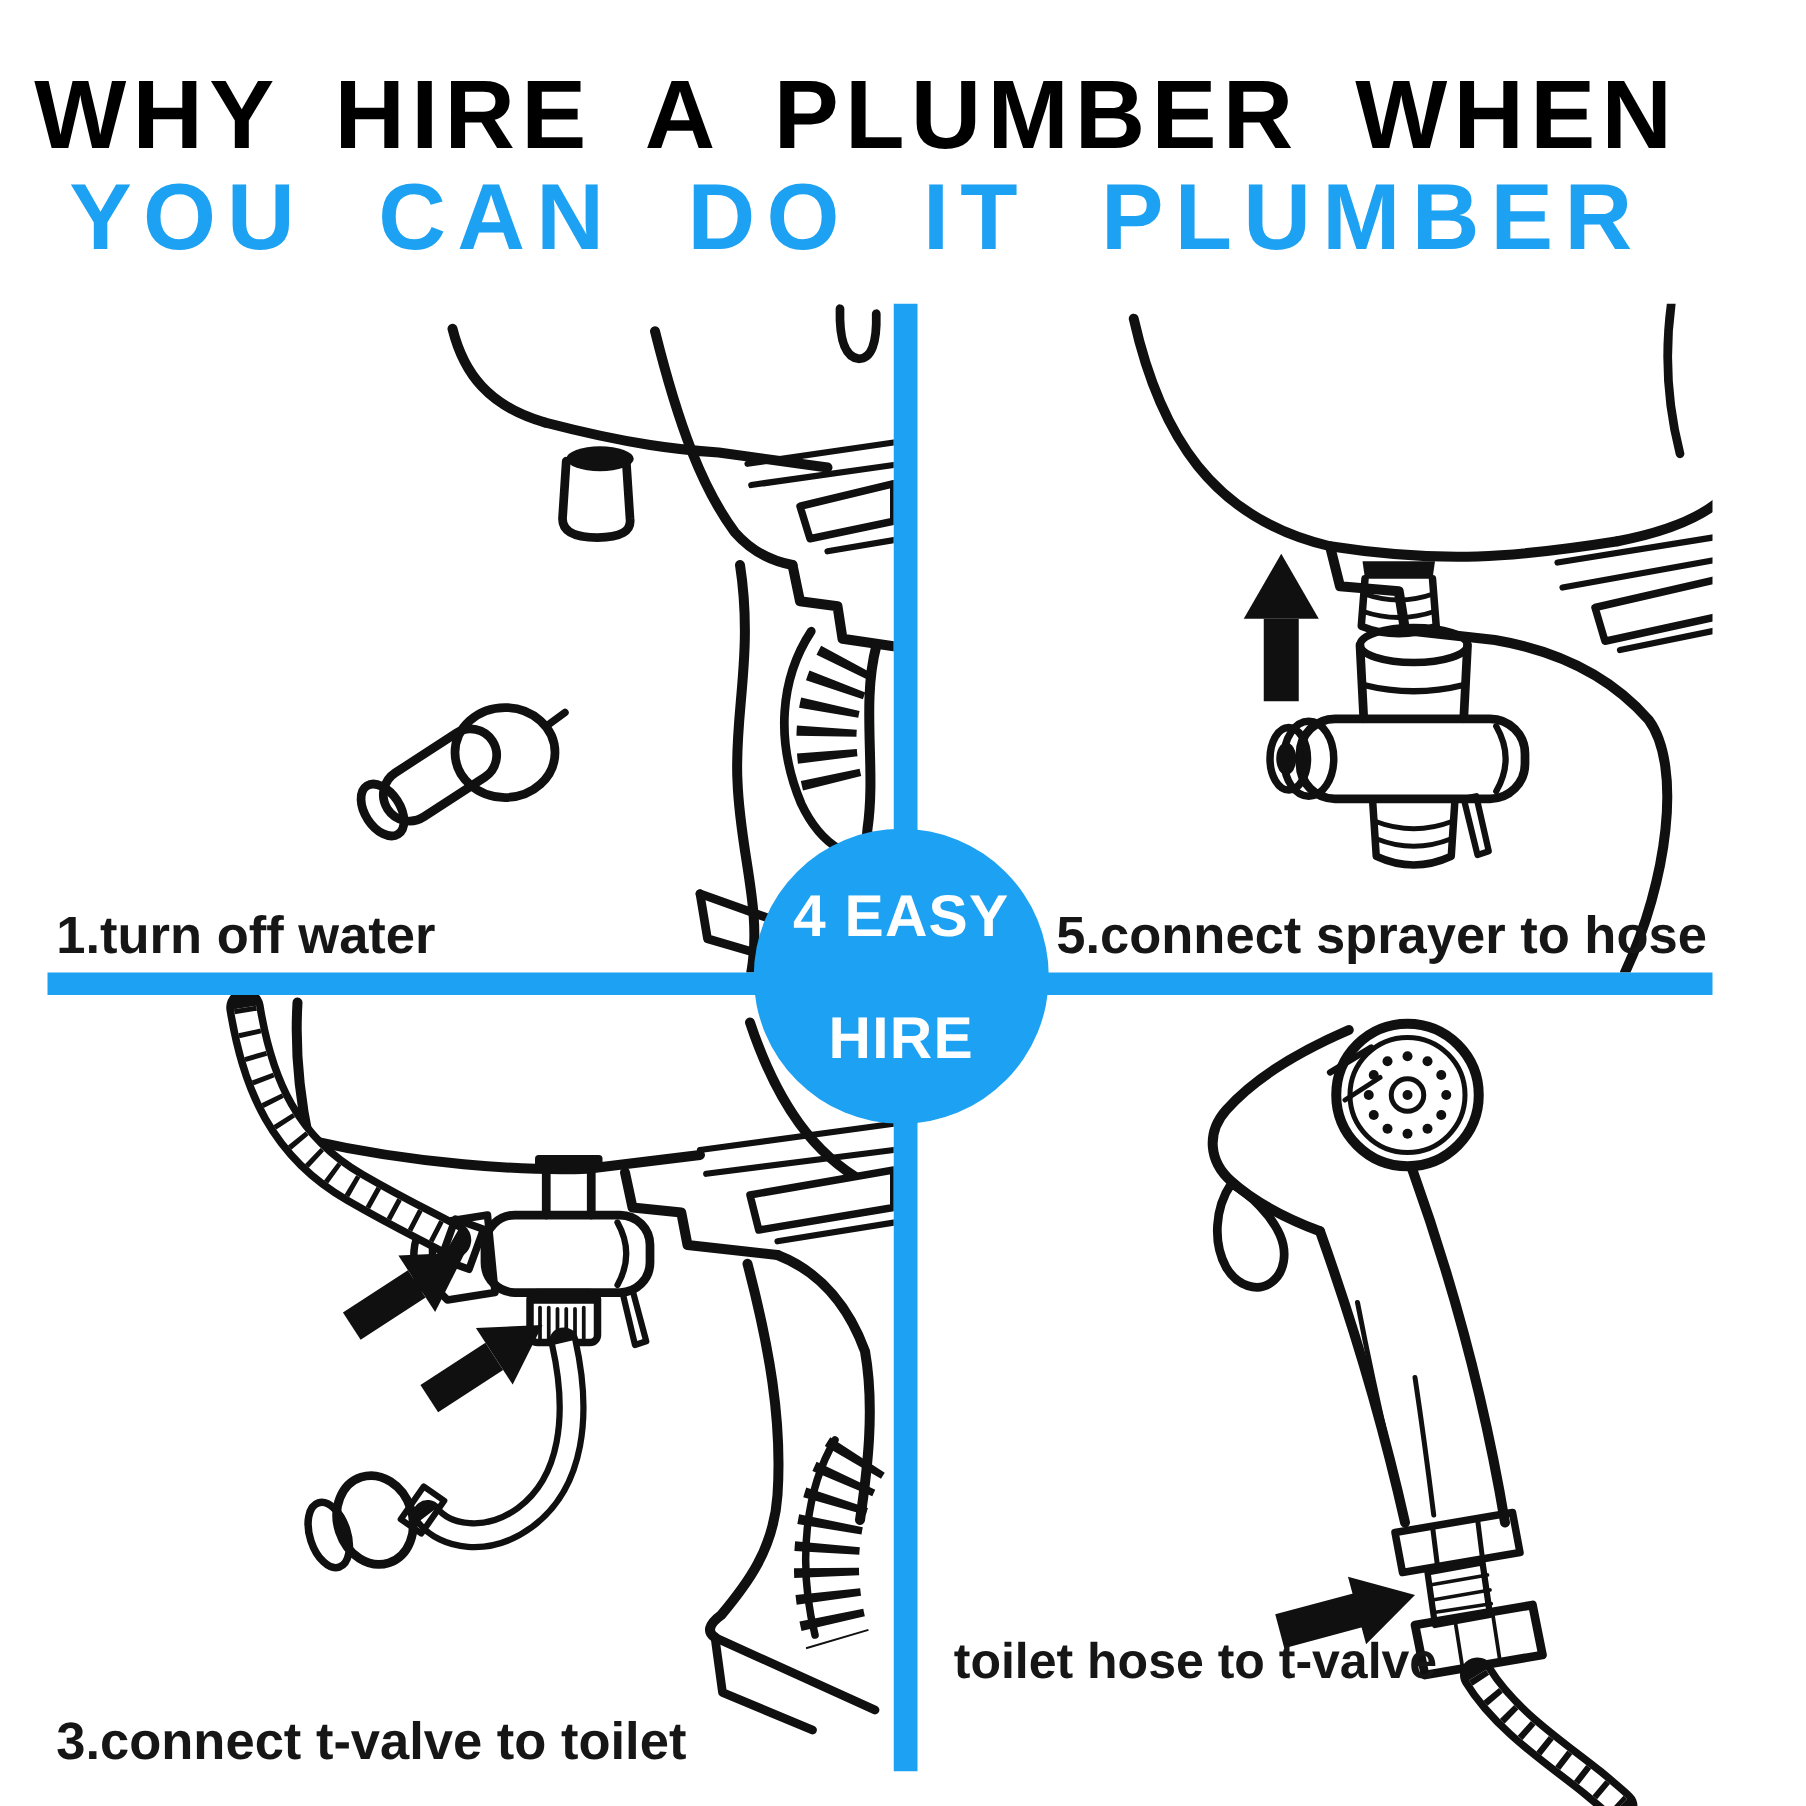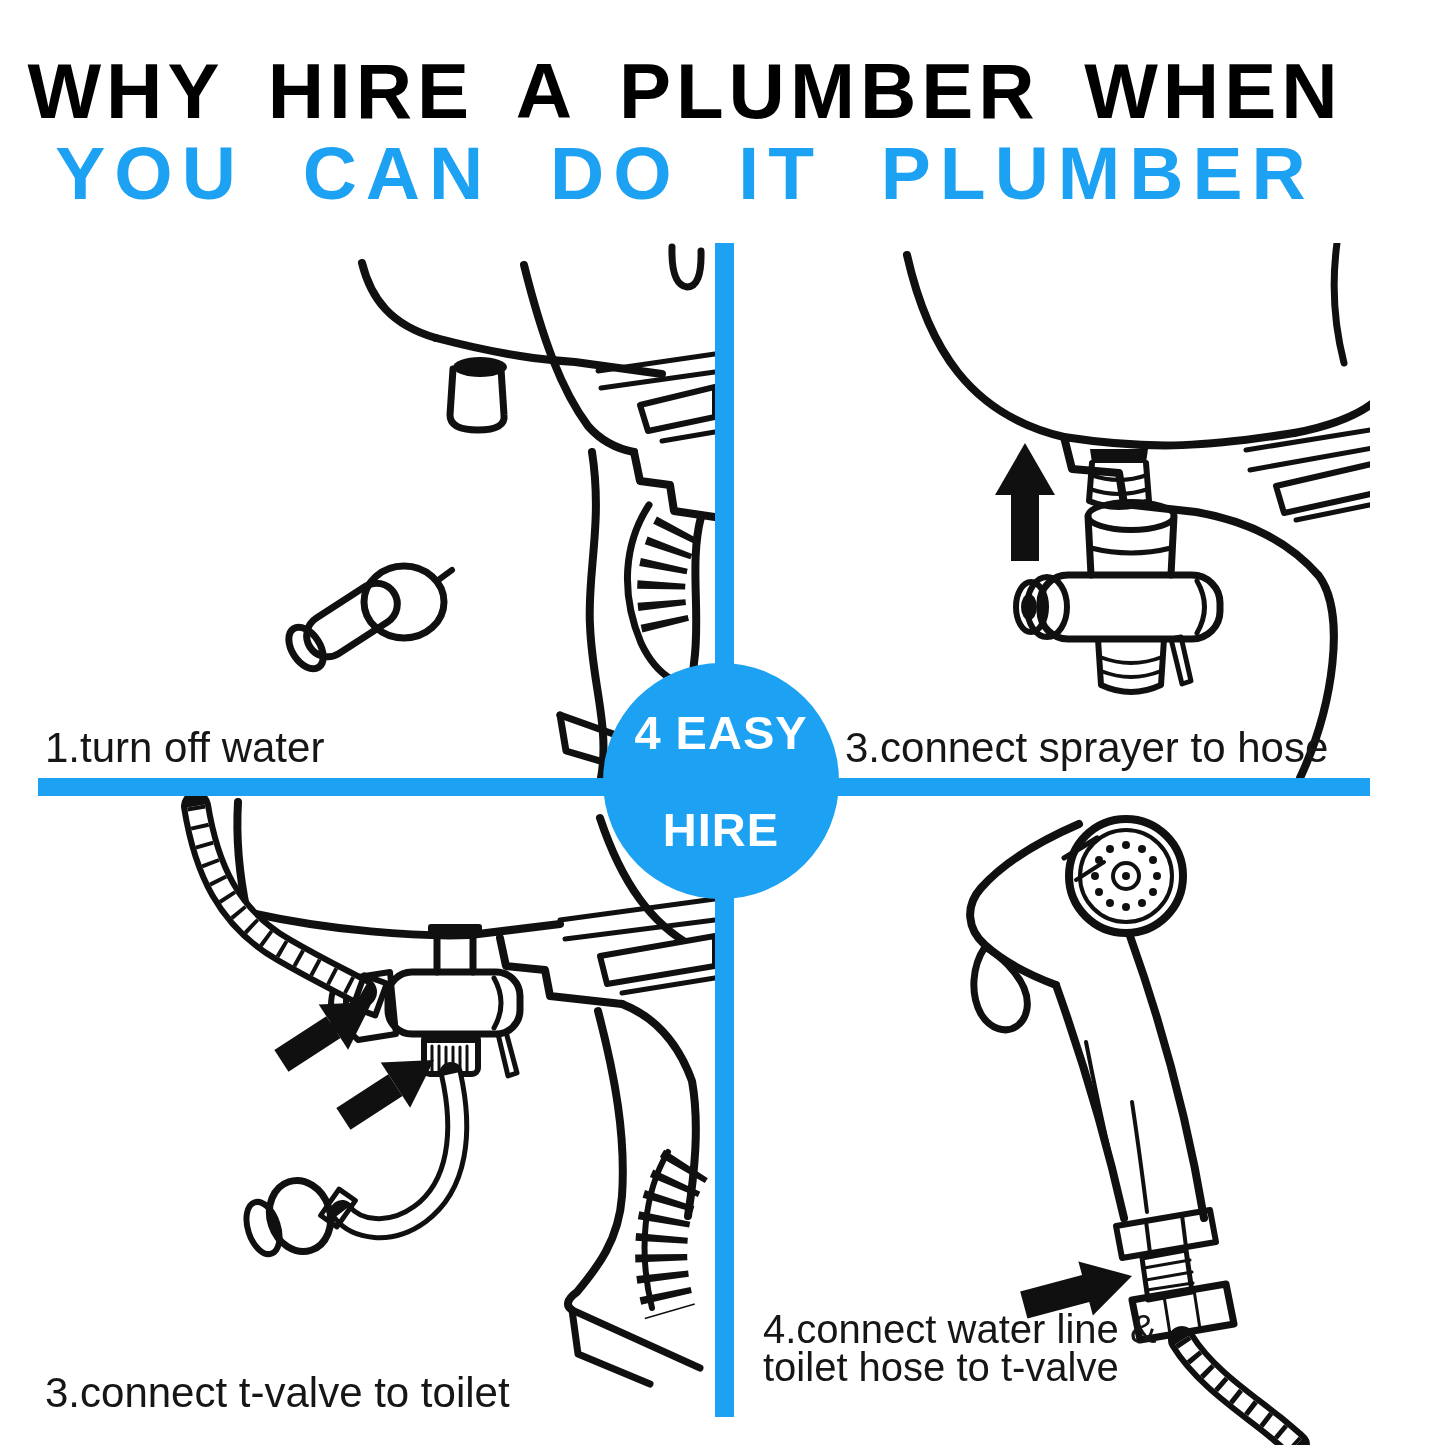--- a/index.html
+++ b/index.html
@@ -7,21 +7,21 @@
           font-family:"Liberation Sans", sans-serif;}
   .headline{position:absolute;left:0;width:100%;text-align:center;font-weight:bold;white-space:nowrap;}
   .headline.black{top:46px;font-size:78px;letter-spacing:5px;word-spacing:18px;color:#000;}
   .headline.blue{top:130px;font-size:75px;letter-spacing:9px;word-spacing:28px;color:var(--accent,#1da1f2);}
   .divider{position:absolute;background:var(--accent,#1da1f2);}
   #divider-v{left:715px;top:243px;width:19px;height:1174px;}
   #divider-h{left:38px;top:778px;width:1362px;height:18px;}
   #badge{position:absolute;left:603px;top:663px;width:236px;height:236px;border-radius:50%;
          background:var(--accent,#1da1f2);display:flex;flex-direction:column;align-items:center;
          justify-content:center;color:#fff;font-weight:bold;font-size:47px;line-height:49px;letter-spacing:1px;gap:48px;}
-  .step-label{position:absolute;font-size:42px;color:#161616;white-space:nowrap;}
+  .step-label{position:absolute;font-size:42px;color:#161616;white-space:nowrap;font-weight:bold;}
   #label-step1{left:45px;top:724px;}
   #label-step2{left:845px;top:724px;}
   #label-step3{left:45px;top:1330px;margin-top:39px;}
   #label-step4{left:763px;top:1310px;font-size:40px;line-height:38px;}
   svg{position:absolute;display:block;}
   #q1{left:0;top:243px;}
   #q2{left:734px;top:243px;}
   #q3{left:0;top:796px;}
   #q4{left:734px;top:796px;}
   .ink{stroke:#101010;fill:none;stroke-linecap:round;stroke-linejoin:round;}
@@ -220,20 +220,19 @@
 
   <div id="divider-v" class="divider"></div>
   <div id="divider-h" class="divider"></div>
 
   <div id="badge">
     <span>4 EASY</span>
     <span>HIRE</span>
   </div>
 
   <div id="label-step1" class="step-label">1.turn off water</div>
-  <div id="label-step2" class="step-label">3.connect sprayer to hose</div>
+  <div id="label-step2" class="step-label">5.connect sprayer to hose</div>
   <div id="label-step3" class="step-label">3.connect t-valve to toilet</div>
   <div id="label-step4" class="step-label">
-    <div>4.connect water line &amp;</div>
     <div>toilet hose to t-valve</div>
   </div>
 
 </div>
 
 </body></html>

